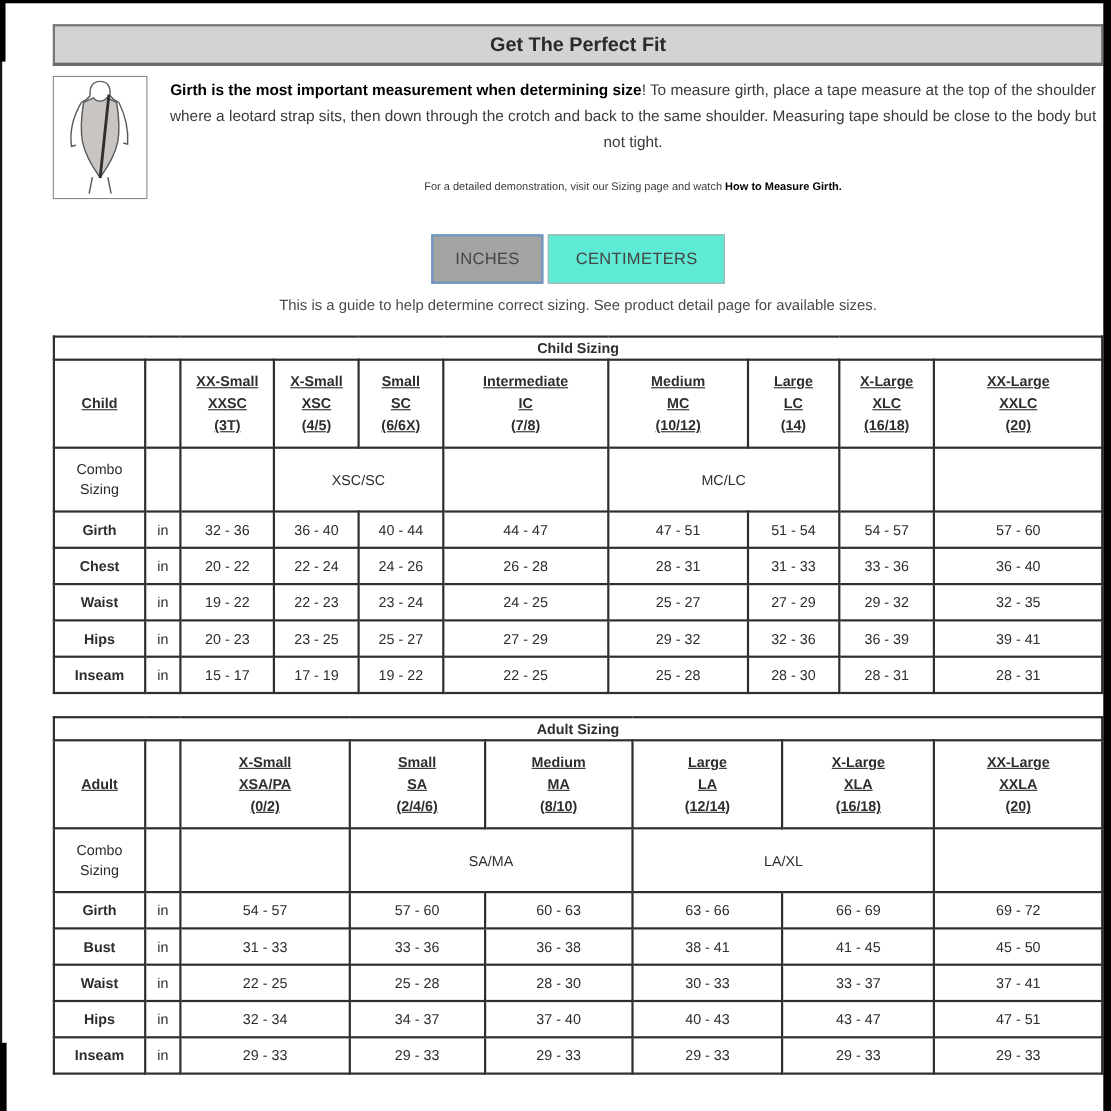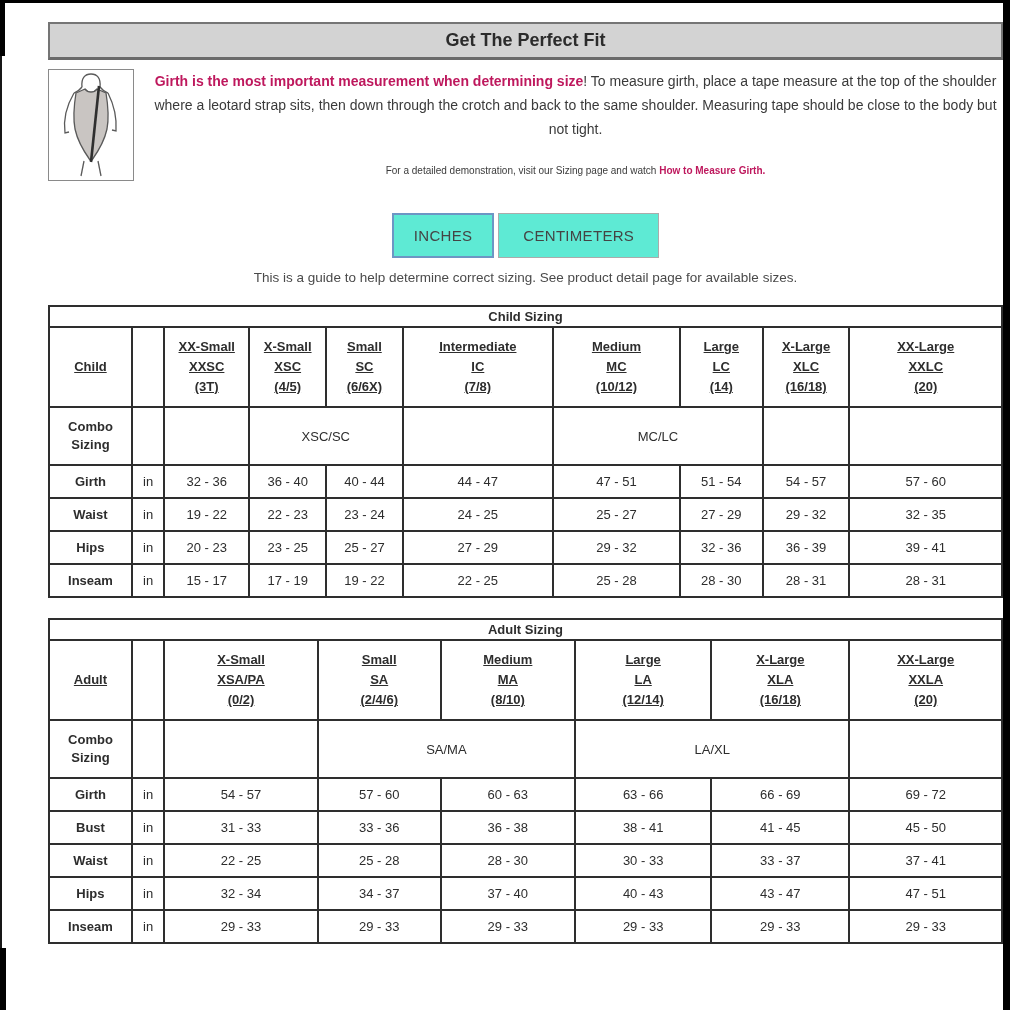--- a/index.html
+++ b/index.html
@@ -16,42 +16,42 @@
   .content { width: 955px; margin: 22px 7px 0 48px; }
 
   .page-header { background: #d3d3d3; border: 2px solid #757575; border-bottom: 3px solid #6a6a6a;
     text-align: center; font-weight: bold; font-size: 18px; color: #2b2b2b; padding: 6px 0; }
 
   .intro { display: flex; margin-top: 9px; }
   .diagram-box { width: 86px; height: 112px; border: 1px solid #8a8a8a; flex: 0 0 auto;
     display: flex; align-items: center; justify-content: center; background: #fff; }
   .intro-text { flex: 1; padding-left: 14px; text-align: center; font-size: 14px;
     line-height: 24px; color: #3a3a3a; }
-  .intro-text b { color: #be185d; }
+  .intro-text b { color: #000000; }
   .demo-line { margin-top: 18px; font-size: 10px; color: #3a3a3a; }
 
   .unit-toggle { margin-top: 30px; text-align: center; }
   .btn { display: inline-block; font-family: "Liberation Sans", sans-serif; font-size: 15px;
     color: #444; padding: 12px 20px; cursor: pointer; vertical-align: middle; letter-spacing: .3px; }
-  .btn.selected { background: #5eead4; border: 2px solid #6d96c4; }
+  .btn.selected { background: #a3a3a3; border: 2px solid #6d96c4; }
   .btn.unselected { background: #5eead4; border: 1px solid #ababab; margin-left: 4px; padding: 13px 24px; }
 
   .note { margin-top: 12px; text-align: center; font-size: 13.5px; color: #4a4a4a; }
 
   .table-wrap { margin-top: 20px; }
   table.sizing-table { width: 100%; border-collapse: collapse; table-layout: fixed;
     border: 2px solid #2e2e2e; }
   table.sizing-table th, table.sizing-table td { border: 2px solid #2e2e2e; text-align: center;
     font-size: 13px; color: #2d2d2d; padding: 2px; background: #fff; }
   th.table-title { background: #d3d3d3; font-weight: bold; font-size: 13px; color: #2b2b2b;
     padding: 7px 0; }
   tr.hdr-row th { height: 80px; font-weight: bold; line-height: 20px; text-decoration: underline; }
   tr.hdr-row th .ln { display: block; }
   tr.combo-row td { height: 58px; font-weight: normal; }
-  tr.combo-row td.row-label { font-weight: bold; line-height: 18px; }
+  tr.combo-row td.row-label { font-weight: normal; line-height: 18px; }
   tr.data-row td { height: 33px; }
   td.row-label, th.row-label { font-weight: bold; }
   td.unit-cell { font-weight: normal; }
 </style>
 </head>
 <body>
 
 <div class="frame-top"></div>
 <div class="frame-right"></div>
 <div class="frame-left"></div>
@@ -168,20 +168,32 @@
             <td>32 - 36</td>
             <td>36 - 40</td>
             <td>40 - 44</td>
             <td>44 - 47</td>
             <td>47 - 51</td>
             <td>51 - 54</td>
             <td>54 - 57</td>
             <td>57 - 60</td>
           </tr>
           <tr class="data-row">
+            <td class="row-label">Chest</td>
+            <td class="unit-cell">in</td>
+            <td>20 - 22</td>
+            <td>22 - 24</td>
+            <td>24 - 26</td>
+            <td>26 - 28</td>
+            <td>28 - 31</td>
+            <td>31 - 33</td>
+            <td>33 - 36</td>
+            <td>36 - 40</td>
+          </tr>
+          <tr class="data-row">
             <td class="row-label">Waist</td>
             <td class="unit-cell">in</td>
             <td>19 - 22</td>
             <td>22 - 23</td>
             <td>23 - 24</td>
             <td>24 - 25</td>
             <td>25 - 27</td>
             <td>27 - 29</td>
             <td>29 - 32</td>
             <td>32 - 35</td>

